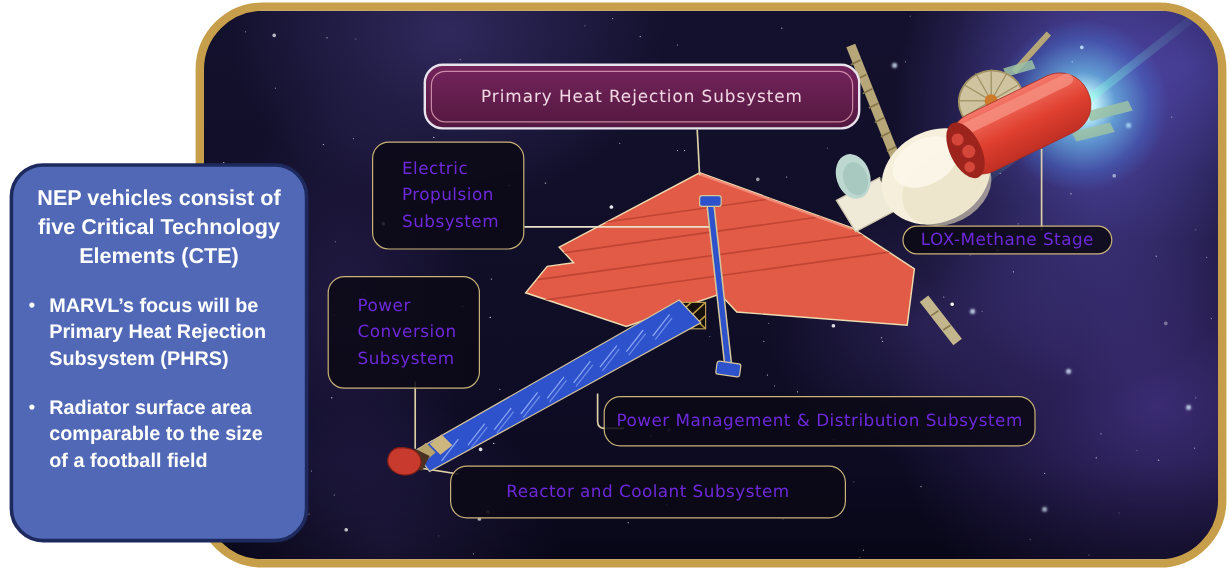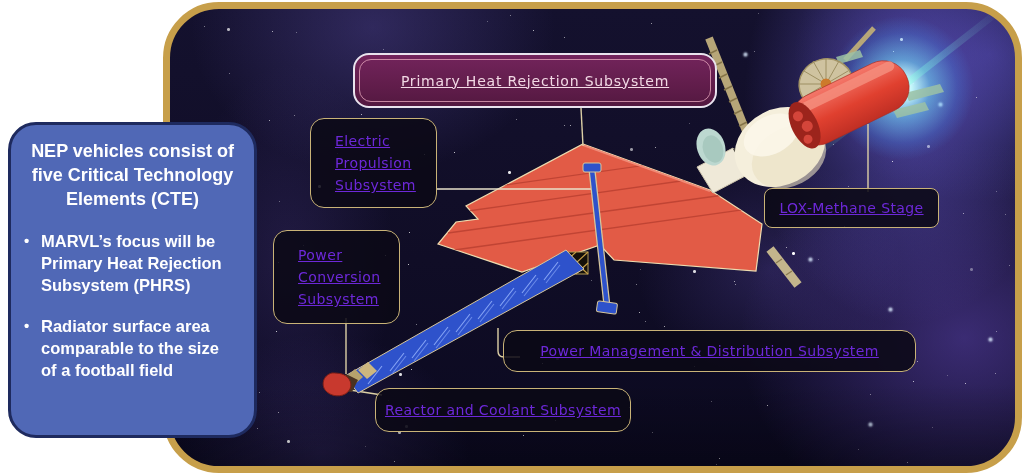--- a/index.html
+++ b/index.html
@@ -40,34 +40,34 @@
   #craft{position:absolute;left:0;top:0;z-index:5;}
 
   
   .tag{
     position:absolute;box-sizing:border-box;z-index:10;
     background:rgba(12,9,22,.87);border:1.6px solid #c9b377;border-radius:14px;
     color:#6d28d9;font-family:"DejaVu Sans",sans-serif;font-size:14px;
     letter-spacing:.4px;display:flex;align-items:center;justify-content:center;
     text-align:center;
   }
-  .tag .txt{white-space:pre-line;text-decoration:underline;}
+  .tag .txt{white-space:pre-line;}
   .tag.left{justify-content:flex-start;text-align:left;padding-left:24px;line-height:1.58;}
   .tag.phrs{
     background:linear-gradient(180deg,#73245c 0%,#611d4b 60%,#531840 100%);
     border:2px solid #e9e3ee;border-radius:16px;color:#f2d9e5;letter-spacing:.8px;
   }
   .phrs-inner{
     position:absolute;inset:4px;border:1px solid rgba(236,172,192,.75);
     border-radius:12px;pointer-events:none;
   }
 
   
   .info-panel{
-    position:absolute;left:8px;top:122px;width:249px;height:316px;z-index:20;
+    position:absolute;left:8px;top:136px;width:249px;height:316px;z-index:20;
     box-sizing:border-box;background:#5068b6;border:3px solid #1e2a5e;
     border-radius:28px;color:#ffffff;font-weight:bold;
     padding:15px 10px 0 10px;text-align:center;
   }
   .info-title{font-size:18px;line-height:1.33;margin-bottom:19px;}
   .bullet-row{display:flex;align-items:flex-start;margin-bottom:19px;}
   .bullet-dot{width:17px;flex:0 0 17px;font-size:15px;line-height:1.38;text-align:left;padding-left:3px;}
   .bullet-text{flex:1;font-size:16.5px;line-height:1.33;text-align:left;padding-right:6px;}
 </style>
 </head>
@@ -214,29 +214,29 @@
 Propulsion
 Subsystem</span>
 </div>
 
 <div class="tag left" style="left:273px;top:230px;width:127px;height:94px;">
   <span class="txt">Power
 Conversion
 Subsystem</span>
 </div>
 
-<div class="tag" style="left:752px;top:188px;width:175px;height:40px;border-radius:8px;margin-left:12px;">
+<div class="tag" style="left:752px;top:188px;width:175px;height:24px;border-radius:19px;">
   <span class="txt">LOX-Methane Stage</span>
 </div>
 
-<div class="tag" style="left:503px;top:330px;width:413px;height:42px;">
+<div class="tag" style="left:503px;top:330px;width:360px;height:42px;">
   <span class="txt">Power Management &amp; Distribution Subsystem</span>
 </div>
 
-<div class="tag" style="left:375px;top:388px;width:256px;height:44px;">
+<div class="tag" style="left:375px;top:388px;width:330px;height:44px;">
   <span class="txt">Reactor and Coolant Subsystem</span>
 </div>
 
 <div class="info-panel">
   <div class="info-title">NEP vehicles consist of five Critical Technology Elements (CTE)</div>
   <div class="bullet-row">
     <span class="bullet-dot">•</span>
     <span class="bullet-text">MARVL’s focus will be Primary Heat Rejection Subsystem (PHRS)</span>
   </div>
   <div class="bullet-row">

